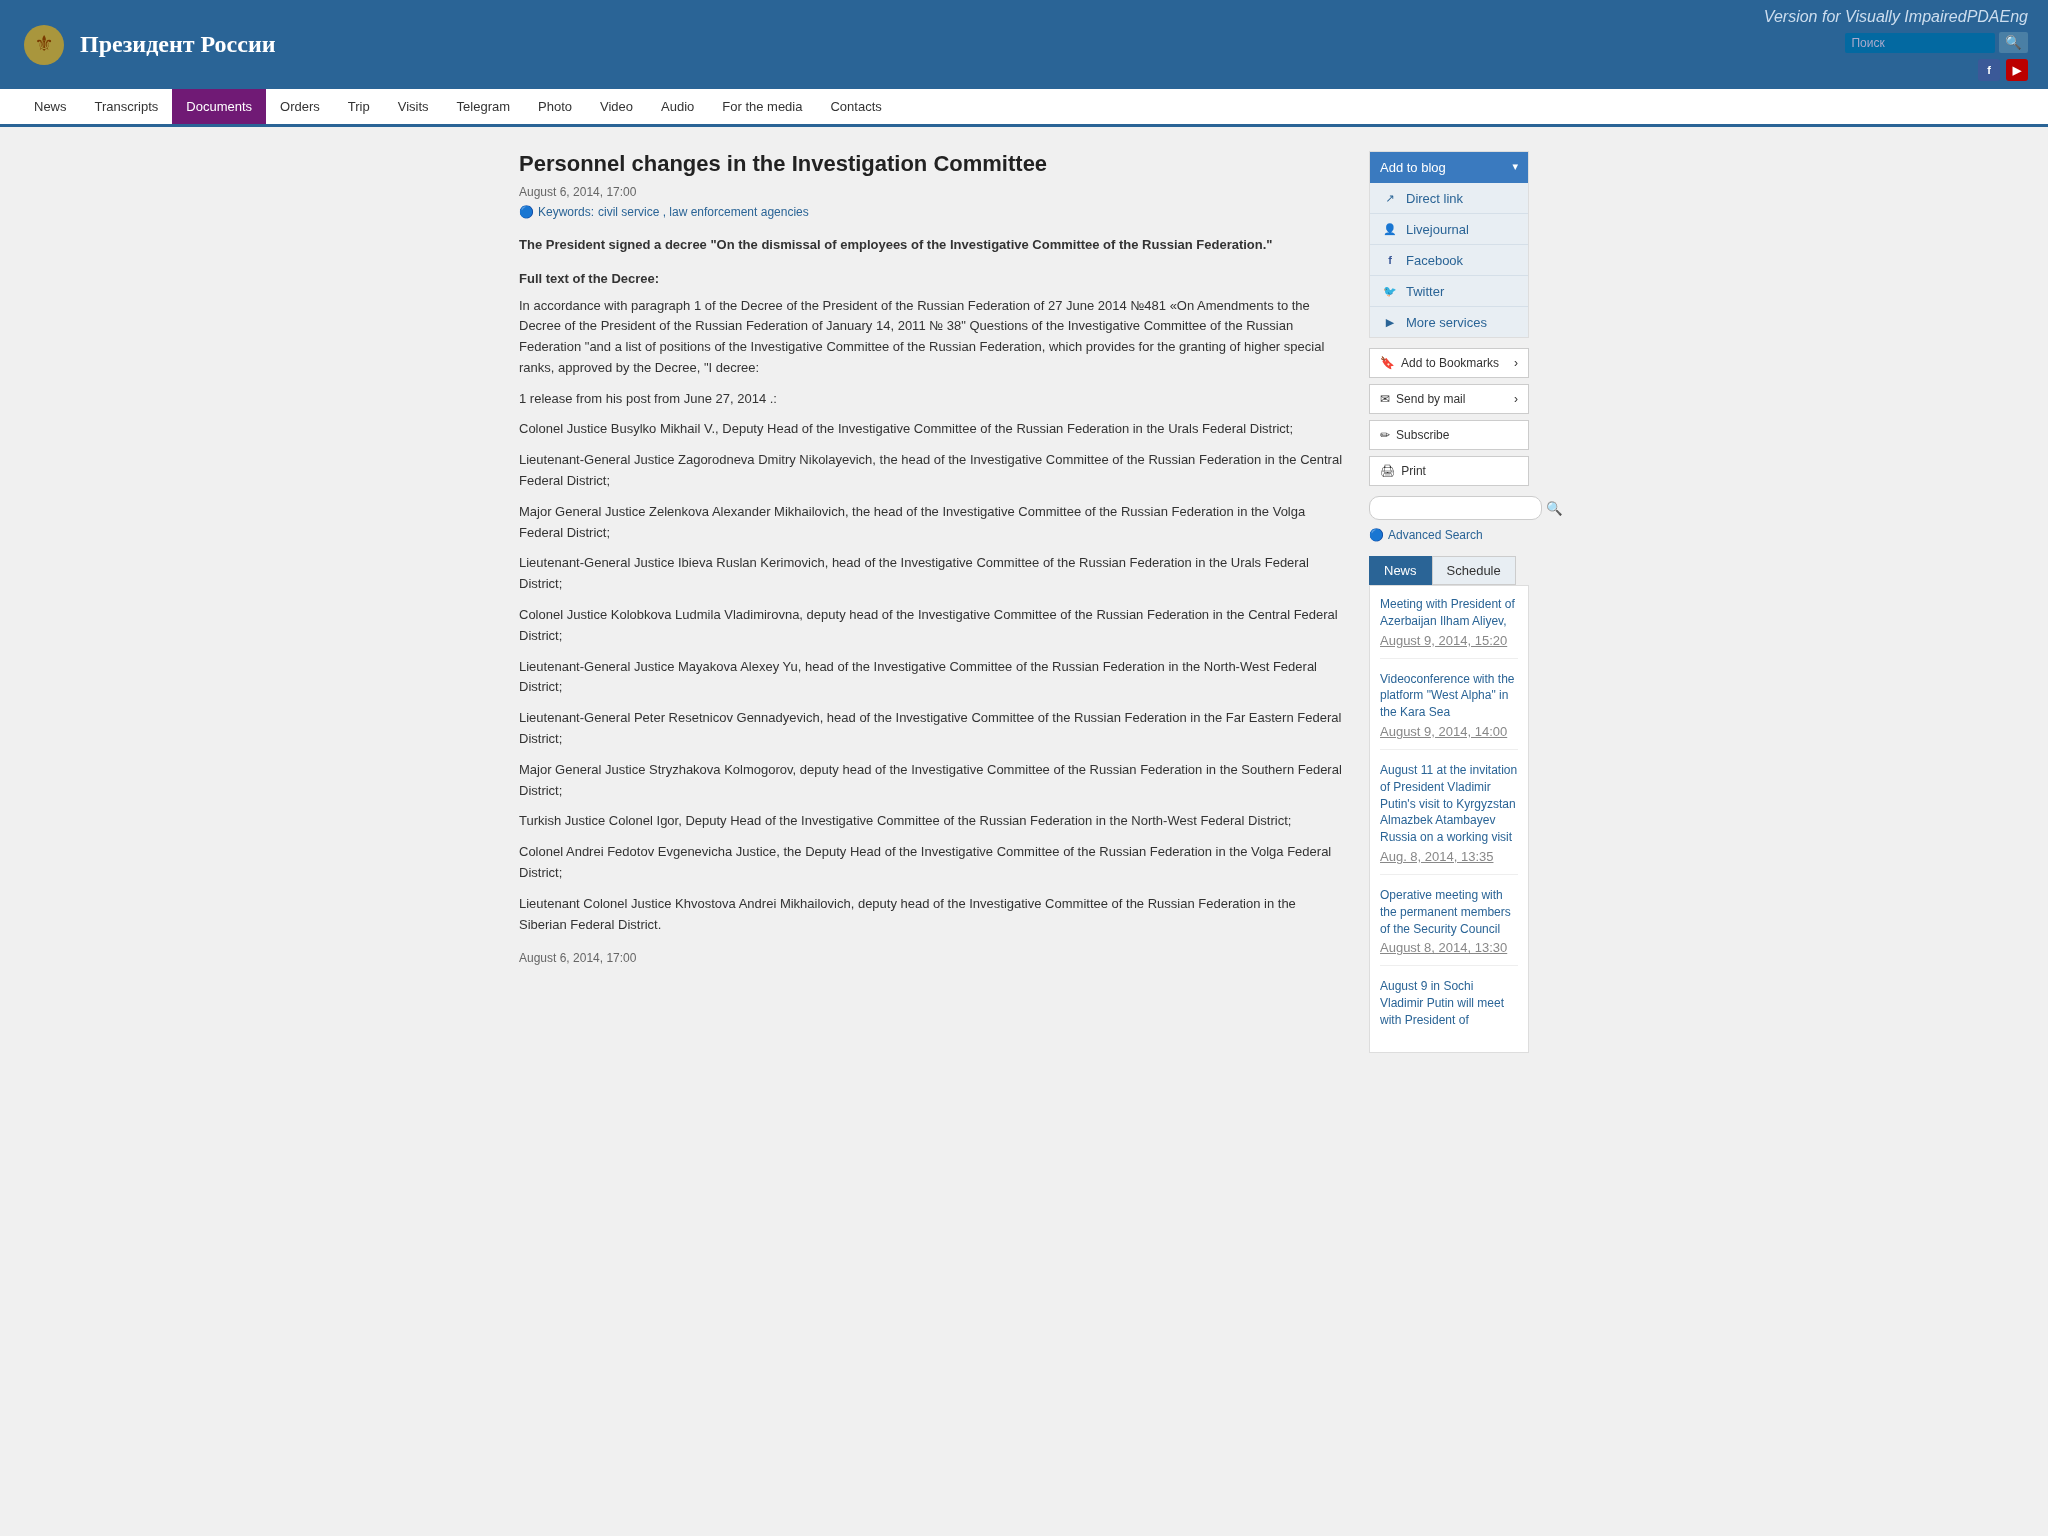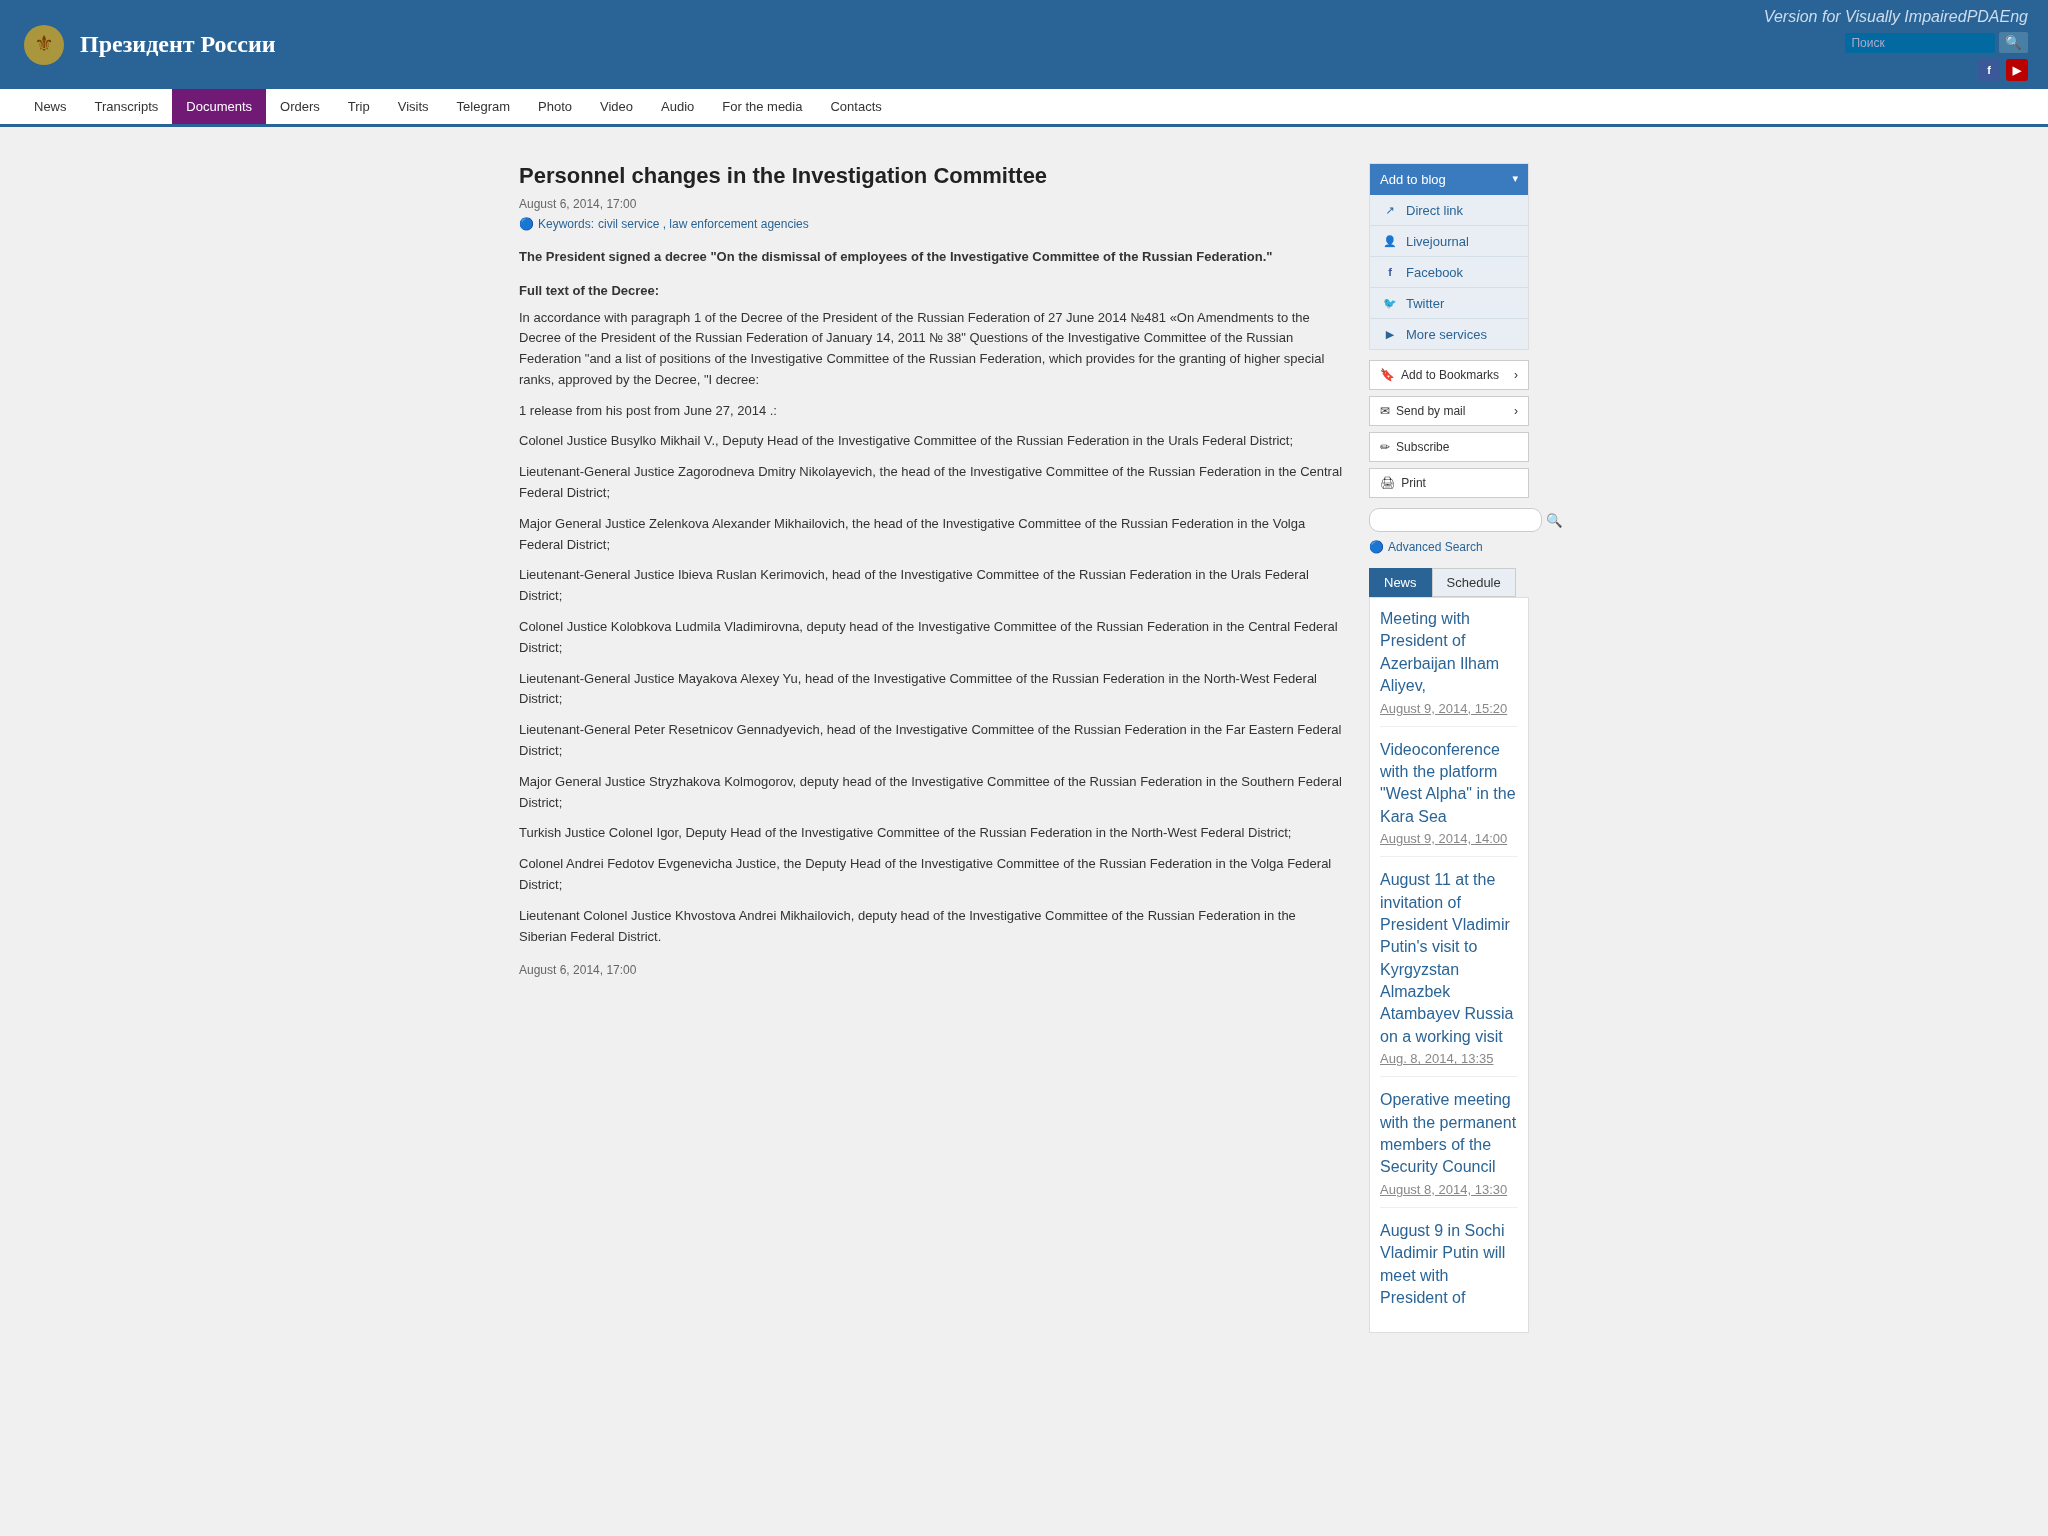--- a/index.html
+++ b/index.html
@@ -21,21 +21,21 @@
     .social-icon { width: 22px; height: 22px; border-radius: 3px; display: flex; align-items: center; justify-content: center; cursor: pointer; font-size: 11px; font-weight: bold; color: #fff; }
     .social-fb { background: #3b5998; }
     .social-yt { background: #bb0000; }
 
     
     #nav { background: #fff; border-bottom: 3px solid #2a6496; display: flex; align-items: stretch; padding: 0 20px; }
     .nav-item { padding: 10px 14px; cursor: pointer; font-size: 13px; color: #333; text-decoration: none; display: block; white-space: nowrap; }
     .nav-item.active { background: #701a75; color: #fff; }
 
     
-    #main { max-width: 1050px; margin: 16px auto; padding: 20px; display: flex; gap: 26px; }
+    #main { max-width: 1050px; margin: 4px auto; padding: 20px; display: flex; gap: 26px; }
     #content { flex: 1; min-width: 0; }
     #sidebar { width: 160px; flex-shrink: 0; }
 
     
     .article-title { font-size: 22px; font-weight: bold; color: #222; margin-bottom: 8px; }
     .article-date { font-size: 12px; color: #666; margin-bottom: 6px; }
     .article-keywords { font-size: 12px; color: #2a6496; margin-bottom: 16px; display: flex; align-items: center; gap: 4px; }
     .article-lead { font-weight: bold; font-size: 13px; margin-bottom: 16px; line-height: 1.5; }
     .article-section-title { font-weight: bold; font-size: 13px; margin-bottom: 10px; }
     .article-body p { font-size: 13px; line-height: 1.6; margin-bottom: 10px; color: #333; }
@@ -57,21 +57,21 @@
     .sidebar-search button { background: none; border: none; cursor: pointer; color: #666; }
     .advanced-search-link { color: #2a6496; font-size: 12px; display: flex; align-items: center; gap: 4px; cursor: pointer; padding: 4px 0; }
 
     
     .news-tabs { display: flex; margin-bottom: 0; }
     .news-tab { padding: 6px 14px; font-size: 13px; cursor: pointer; border: 1px solid #ccc; background: #e8eef3; color: #333; }
     .news-tab.active { background: #2a6496; color: #fff; border-color: #2a6496; }
     .news-list { background: #fff; border: 1px solid #ddd; padding: 10px; }
     .news-item { margin-bottom: 12px; border-bottom: 1px solid #eee; padding-bottom: 10px; }
     .news-item:last-child { border-bottom: none; margin-bottom: 0; }
-    .news-item-title { font-size: 16px; color: #2a6496; cursor: pointer; line-height: 1.4; margin-bottom: 3px; }
+    .news-item-title { font-size: 12px; color: #2a6496; cursor: pointer; line-height: 1.4; margin-bottom: 3px; }
     .news-item-date { font-size: 13px; color: #888; text-decoration: underline; }
 
     .article-footer-date { font-size: 12px; color: #666; margin-top: 16px; }
   </style>
 </head>
 <body>
 
 <div id="header">
   <div id="header-left">
     <svg id="logo-emblem" viewBox="0 0 48 48">

